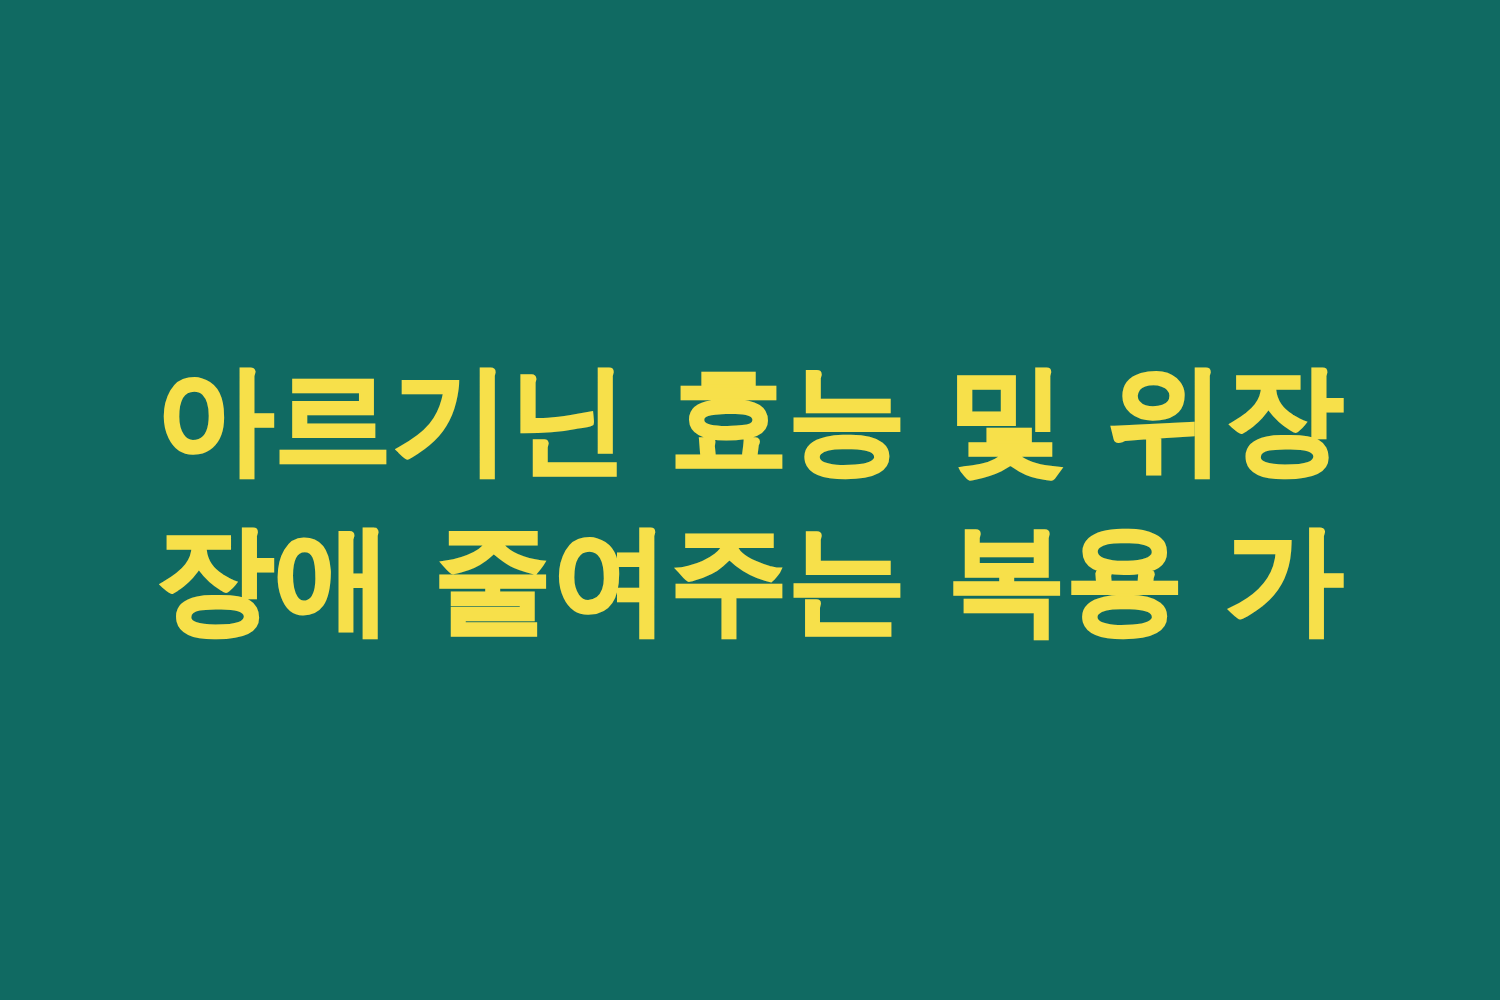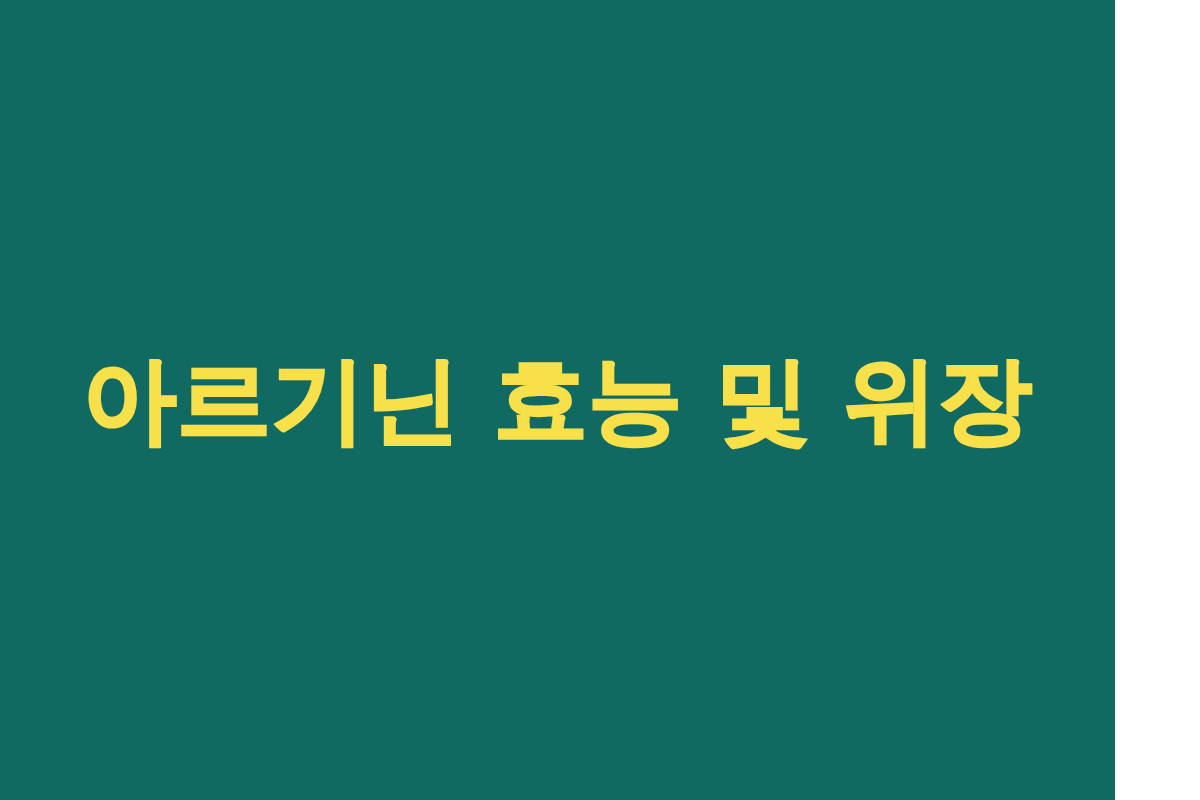--- a/index.html
+++ b/index.html
@@ -12,21 +12,21 @@
     width: 1200px;
     height: 800px;
     overflow: hidden;
     font-family: "DejaVu Sans", "Liberation Sans", sans-serif;
   }
 
   
   .banner {
     position: relative;
     box-sizing: border-box;
-    width: 1115px;
+    width: 1200px;
     height: 800px;
     background-color: #106A62;
     display: flex;
     align-items: center;
     justify-content: center;
     overflow: hidden;
   }
 
   
   .headline {
@@ -53,15 +53,16 @@
     display: block;
   }
 </style>
 </head>
 <body>
 
 <div class="banner" style="background-color: rgb(16, 106, 98);">
 
   <h1 class="headline" style="color: rgb(247, 224, 74); -webkit-text-stroke: 2.5px rgb(247, 224, 74);">
     <span class="headline-line">아르기닌 효능 및 위장</span>
+    <span class="headline-line">장애 줄여주는 복용 가</span>
   </h1>
 
 </div>
 
 </body></html>

